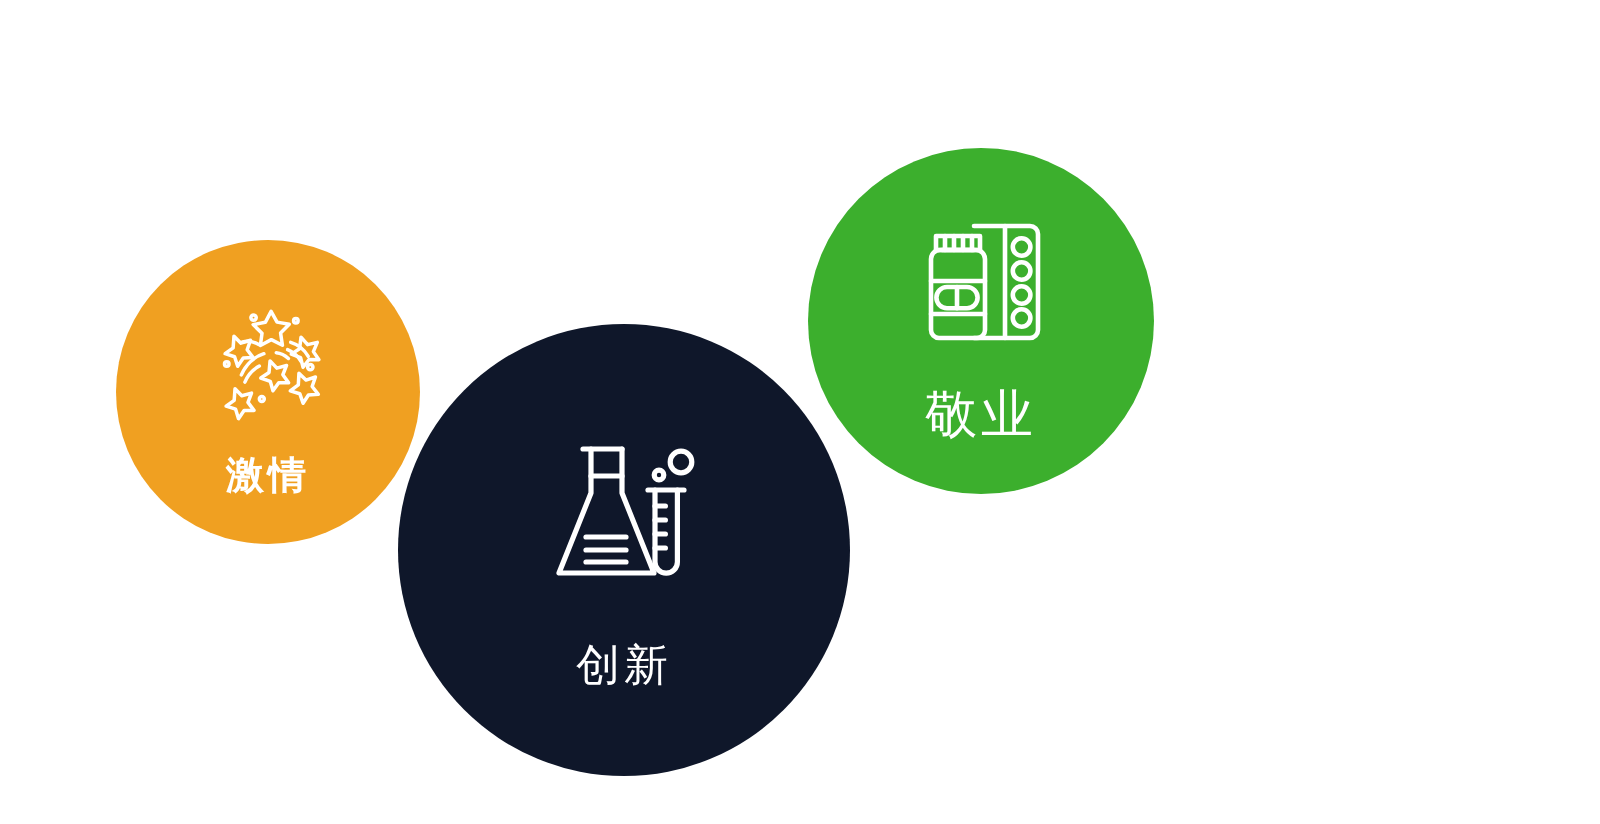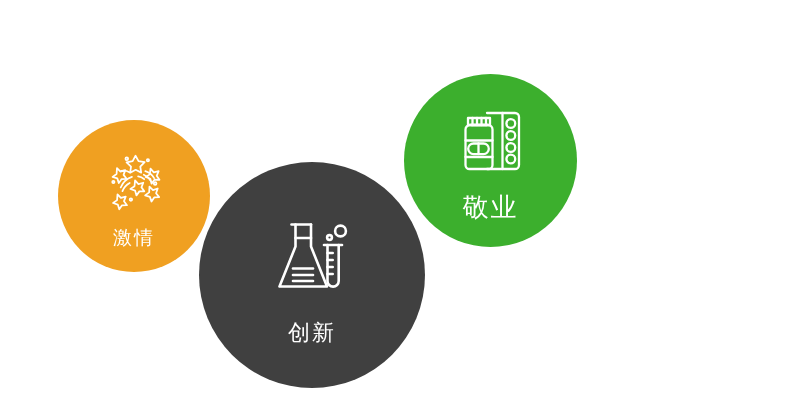--- a/index.html
+++ b/index.html
@@ -107,25 +107,25 @@
           <path d="M41.5 25.0 c2.6 1.1 5.0 3.1 6.5 5.7"></path>
           <path d="M27.5 22.5 c-2.3 -1.3 -5.2 -1.8 -7.9 -1.2"></path>
 
           <circle cx="25.0" cy="9.5" r="1.3"></circle>
           <circle cx="45.5" cy="11.0" r="1.1"></circle>
           <circle cx="52.5" cy="33.5" r="1.3"></circle>
           <circle cx="29.0" cy="49.0" r="1.2"></circle>
           <circle cx="12.0" cy="32.0" r="1.1"></circle>
         </svg>
       </span>
-      <span class="circle-label" style="color: rgb(255, 255, 255);">激情</span>
+      <span class="circle-label" style="color: rgb(255, 255, 255); font-weight: bold;">激情</span>
     </div>
   </div>
 
-  <div class="value-circle" id="circle-innovation" style="background: #404040;">
+  <div class="value-circle" id="circle-innovation" style="background: #0f172a;">
     <div class="circle-inner">
       <span class="circle-icon">
         <svg width="88" height="88" viewBox="0 0 88 88" fill="none" stroke="#ffffff" stroke-width="2.6" stroke-linecap="round" stroke-linejoin="round">
 
           <path d="M23.5 10.5 h19.5"></path>
           <path d="M27.5 10.5 v22.0 L11.5 72.5 h47.5 L43.0 32.5 V10.5"></path>
 
           <path d="M27.5 24.0 h15.5"></path>
 
           <path d="M25.0 54.5 h20.0"></path>

